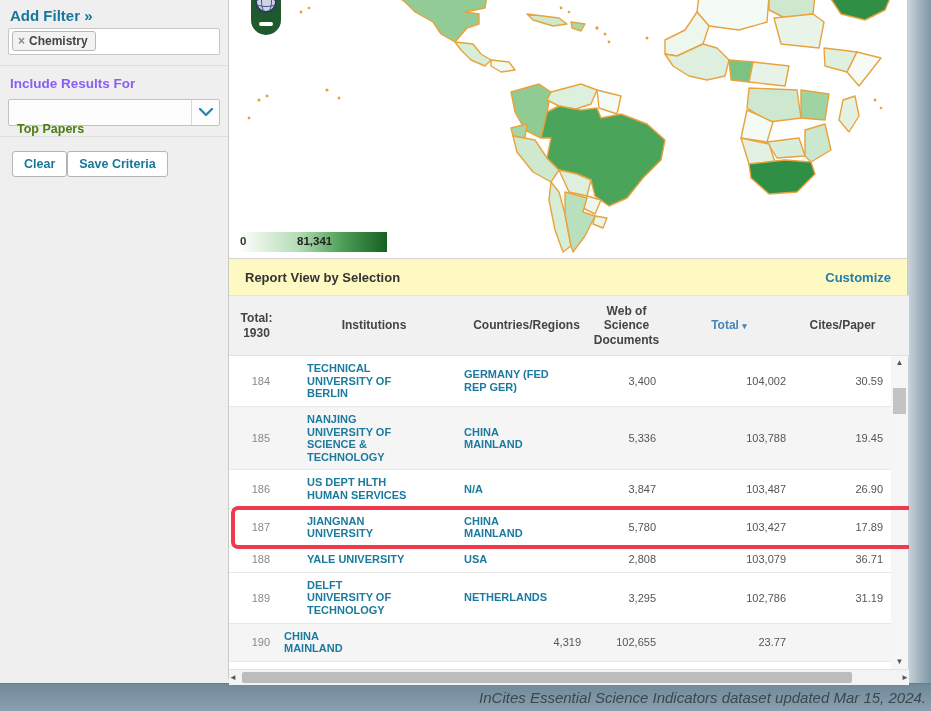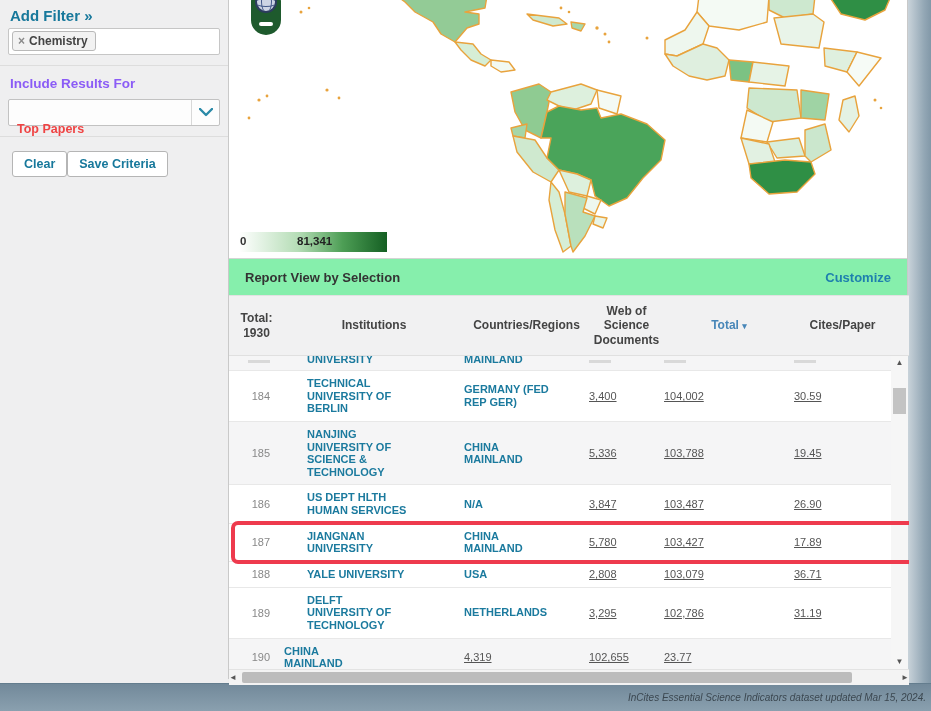--- a/index.html
+++ b/index.html
@@ -6,36 +6,36 @@
   html,body { width:931px; height:711px; overflow:hidden;
     font-family:"Liberation Sans", sans-serif; background:#edeeee; }
 
   
   .sidebar { position:absolute; left:0; top:0; width:228px; height:683px; background:#efeff0; padding:5px 8px; }
   .right-strip { position:absolute; left:908px; top:0; width:23px; height:683px;
     background:linear-gradient(to right,#c9d3da,#93a7b5 70%,#8298a8); }
   .footer-band { position:absolute; left:0; top:683px; width:931px; height:28px;
     background:linear-gradient(#72899a,#8aa0af); border-top:1px solid #647d8e;
     display:flex; align-items:center; justify-content:flex-end; padding-right:5px; }
-  .footer-note { font-size:10px; font-style:italic; color:#3b4750;text-align:right; }
+  .footer-note { font-size:15px; font-style:italic; color:#3b4750;text-align:right; }
 
   .panel { position:absolute; left:228px; top:0; width:680px; height:679px;
     background:#ffffff; border:1px solid #c9c9c9; border-top:none; }
 
   
   .add-filter { color:#17789b; font-weight:bold; font-size:15px; text-decoration:none; display:inline-block; margin:2px 0 4px 2px; cursor:pointer; }
   .filter-box { background:#fff; border:1px solid #c6c6c6; border-radius:2px; height:27px; padding:2px 3px; }
   .chip { display:inline-flex; align-items:center; gap:4px; background:#f2f2f2; border:1px solid #b9b9b9;
     border-radius:3px; padding:2px 7px 2px 5px; font-size:12px; font-weight:bold; color:#444; cursor:pointer; }
   .chip .x { color:#8a8a8a; font-weight:bold; font-size:12px; }
   .side-divider { height:1px; background:#dddddd; margin:10px -8px; }
   .side-label { font-weight:bold; color:#8b5cf6; font-size:13.5px; margin:0 0 8px 2px; }
   .dropdown { background:#fdfdfd; border:1px solid #c2c2c2; border-radius:2px; height:27px;
     display:flex; align-items:center; justify-content:space-between; padding-left:8px; cursor:pointer; }
-  .dropdown .val { font-weight:bold; font-size:12.5px; color:#ef4444;margin-top:32px; }
+  .dropdown .val { font-weight:bold; font-size:12.5px; color:#4d7c0f;margin-top:32px; }
   .dropdown .dd-btn { width:28px; height:100%; border-left:1px solid #d8d8d8; display:flex; align-items:center; justify-content:center; }
   .btn-row { display:flex; margin-top:14px; margin-left:4px; }
   .side-btn { background:#fff; border:1px solid #b5b5b5; border-radius:3px; padding:5px 11px;
     color:#17789b; font-weight:bold; font-size:12.5px; cursor:pointer; }
 
   
   .map-area { position:relative; width:100%; height:258px; background:#fff; overflow:hidden; }
   .map-zoom { position:absolute; left:22px; top:-13px; width:30px; height:48px; background:#1e5a2d;
     border-radius:15px; z-index:5; display:flex; flex-direction:column; align-items:center; }
   .globe { width:22px; height:22px; border-radius:50%; margin-top:4px;
@@ -45,21 +45,21 @@
   .globe:after { left:-2px; top:5px; width:20px; height:7px; }
   .zoom-out { width:14px; height:4px; background:#fff; border-radius:2px; margin-top:9px; cursor:pointer; }
   .legend { position:absolute; left:10px; bottom:6px; width:148px; height:20px; }
   .legend-bar { width:100%; height:100%;
     background:linear-gradient(to right,#ffffff,#b5ddb6 40%,#4d9e55 70%,#155f23); }
   .legend-min { position:absolute; left:1px; top:3px; font-size:11.5px; font-weight:bold; color:#333; }
   .legend-max { position:absolute; left:58px; top:3px; font-size:11.5px; font-weight:bold; color:#222; }
 
   
   .report-bar { height:37px; border-top:1px solid #d4d4d4; display:flex; align-items:center;
-    justify-content:space-between; padding:0 16px; background:#86efac; }
+    justify-content:space-between; padding:0 16px; background:#fef9c3; }
   .report-title { font-weight:bold; font-size:13px; color:#333; }
   .customize { color:#1e7fae; font-weight:bold; font-size:13px; text-decoration:none; cursor:pointer;text-align:center; }
 
   
   .grid-cols { display:grid; grid-template-columns:55px 180px 125px 75px 130px 97px; align-items:center; }
   .thead { height:61px; background:#f1f1f2; border-top:1px solid #e2e2e2; border-bottom:1px solid #e0e0e0; width:680px; }
   .th { text-align:center; font-weight:bold; font-size:12px; color:#444; line-height:1.2; padding:0 4px; }
   .th.cites { color:#4786b8; cursor:pointer; }
   .sort-caret { font-size:9px; color:#4786b8; }
 
@@ -68,21 +68,21 @@
   .row { border-bottom:1px solid #e8e8e8; background:#fff; }
   .row.shaded { background:#f5f5f6; }
   .row.highlighted { position:relative; }
   .row.highlighted:after { content:""; position:absolute; left:2px; right:-24px; top:-3px; bottom:-3px;
     border:4px solid #ee3a4d; border-radius:7px; pointer-events:none; z-index:6; }
   .cell { font-size:11px; padding:6px 0; }
   .c-rank { color:#888; text-align:right; padding-right:14px; }
   .c-inst { padding-left:23px; }
   .c-inst .txt { display:inline-block; max-width:100px; color:#1b7a9e; font-weight:bold; line-height:1.15; cursor:pointer; }
   .c-ctry .txt { display:inline-block; max-width:88px; color:#1b7a9e; font-weight:bold; line-height:1.15; }
-  .c-num { text-align:left; color:#555; padding-right:8px;text-decoration:underline; }
+  .c-num { text-align:right; color:#555; padding-right:8px; }
   .partial-row { overflow:hidden; }
   .partial-row .inner { margin-top:-9px; }
   .smudge { display:inline-block; width:22px; height:3px; background:#d9d9d9; }
 
   
   .vscroll { position:absolute; right:1px; top:0; width:17px; height:313px; background:#f6f6f6; z-index:4;
     display:flex; flex-direction:column; align-items:center; }
   .vscroll .arrow, .hscroll .arrow { font-size:8px; color:#555; height:14px; line-height:14px; cursor:pointer; }
   .vthumb { width:13px; height:26px; background:#c3c3c3; margin-top:18px; cursor:grab; }
   .vscroll .spacer { flex:1; }
@@ -210,30 +210,20 @@
     <div class="th cites">
       <span>Total</span>
       <span class="sort-caret">▾</span>
     </div>
     <div class="th">Cites/Paper</div>
   </div>
 
   <div class="tbody">
     <div class="rows">
 
-      <div class="row shaded partial-row" style="height:15px">
-        <div class="inner grid-cols">
-          <div class="cell c-rank"><span class="smudge"></span></div>
-          <div class="cell c-inst"><span class="txt">UNIVERSITY</span></div>
-          <div class="cell c-ctry"><span class="txt">MAINLAND</span></div>
-          <div class="cell c-num"><span class="smudge"></span></div>
-          <div class="cell c-num"><span class="smudge"></span></div>
-          <div class="cell c-num"><span class="smudge"></span></div>
-        </div>
-      </div>
 
         <div class="row grid-cols">
           <div class="cell c-rank">184</div>
           <div class="cell c-inst">
             <span class="txt">TECHNICAL UNIVERSITY OF BERLIN</span>
           </div>
           <div class="cell c-ctry">
             <span class="txt">GERMANY (FED REP GER)</span>
           </div>
           <div class="cell c-num">3,400</div>

